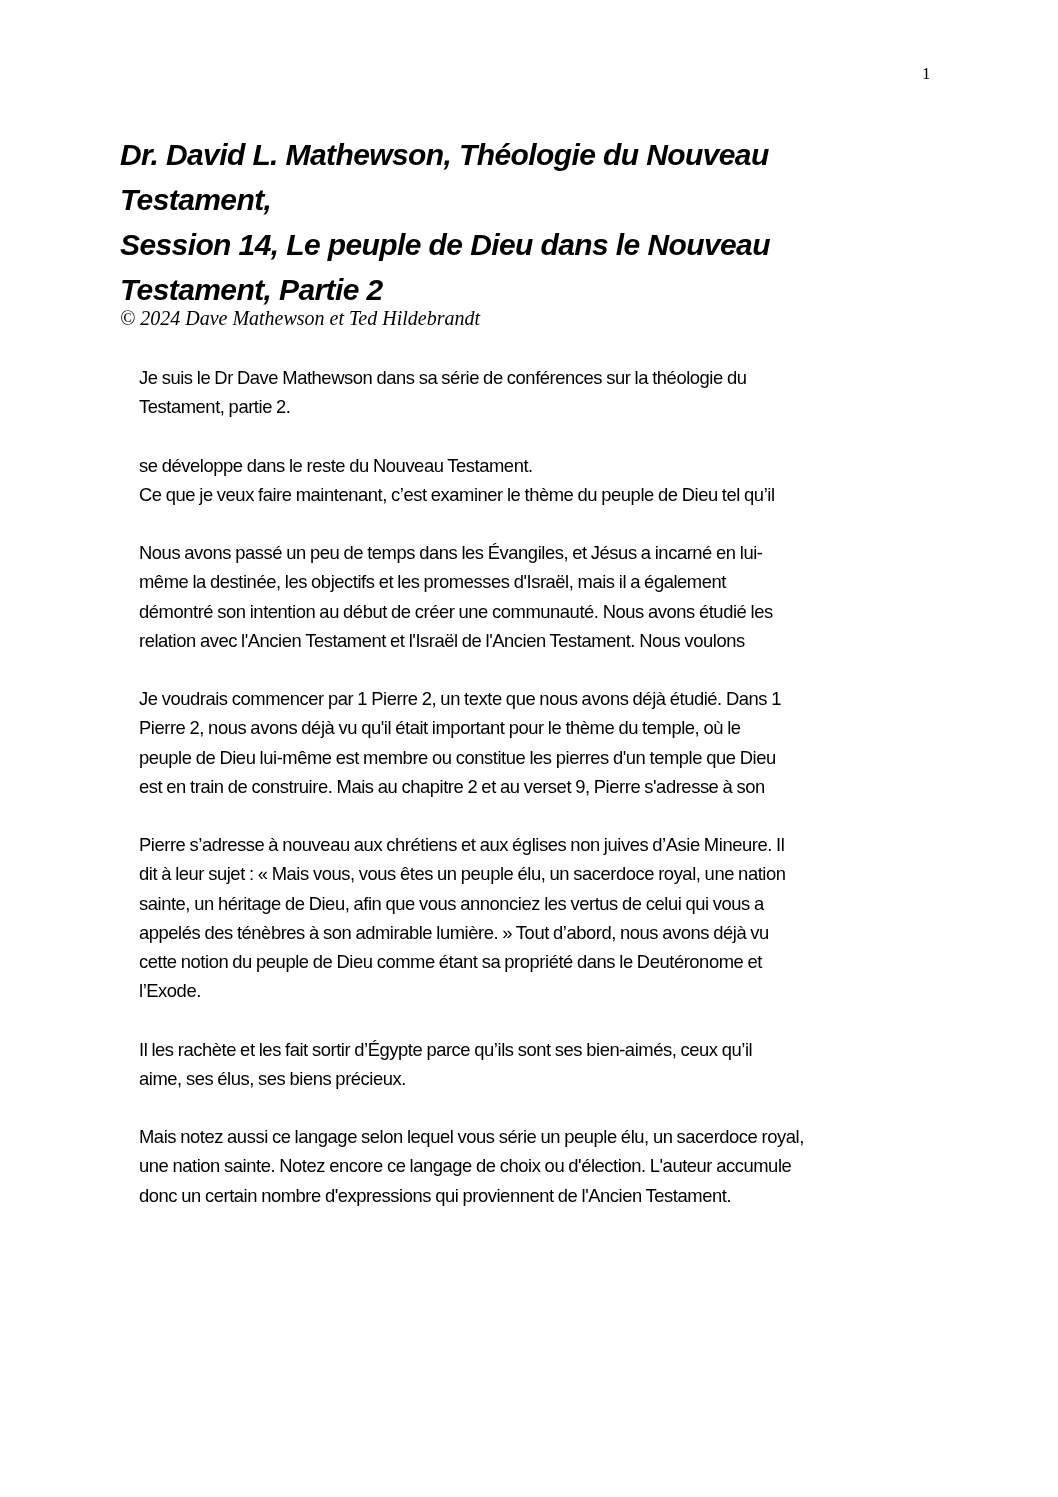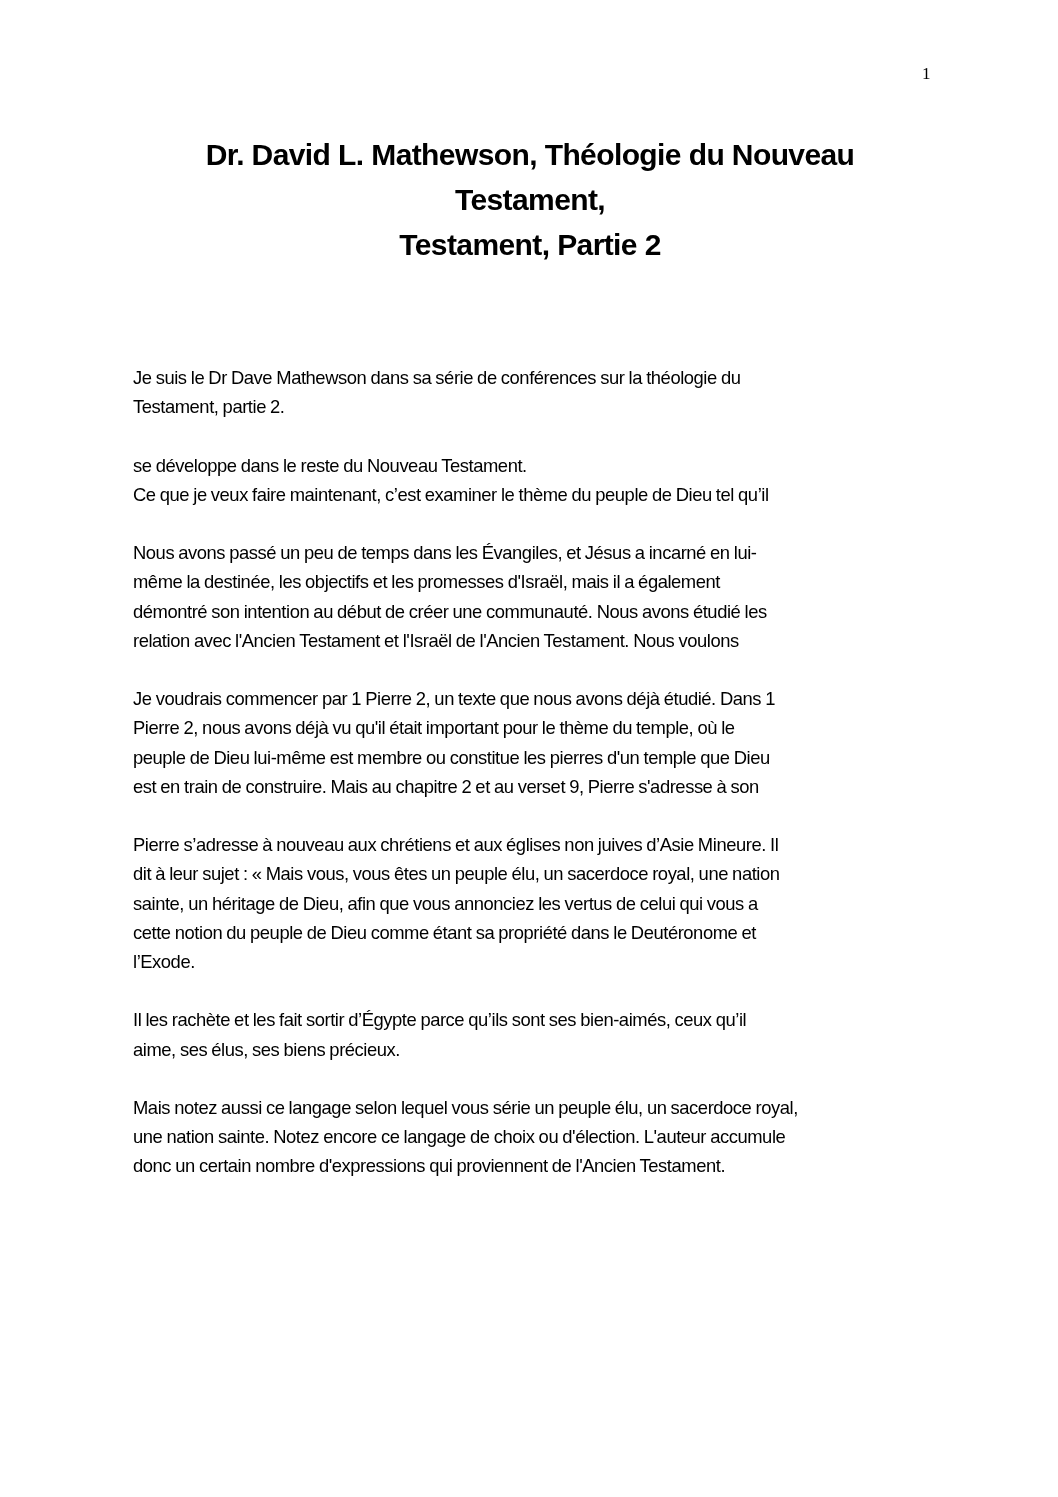--- a/index.html
+++ b/index.html
@@ -20,41 +20,42 @@
       left: 922px;
       font-family: "Liberation Serif", serif;
       font-size: 17px;
       line-height: 20px;
     }
     .title-block {
       position: absolute;
       top: 132px;
       left: 120px;
       width: 820px;
-      text-align: center;
+      text-align: left;
+      font-style: italic;
     }
     .title-line {
       font-family: "Liberation Sans", sans-serif;
       font-weight: bold;
       font-size: 30px;
       line-height: 45px;
       letter-spacing: -0.6px;
       display: block;
     }
     .copyright {
       font-family: "Liberation Serif", serif;
       font-size: 20px;
       line-height: 24px;
       display: block;
       margin-top: -6px;
     }
     .body-text {
       position: absolute;
       top: 363px;
-      left: 133px;
+      left: 139px;
       width: 810px;
     }
     .para {
       font-family: "Liberation Sans", sans-serif;
       font-size: 18.4px;
       line-height: 29.2px;
       letter-spacing: -0.45px;
       word-spacing: -0.5px;
       margin: 0 0 29.2px 0;
     }
@@ -64,21 +65,23 @@
     }
   </style>
 </head>
 <body>
 
 <div class="page-number">1</div>
 
 <div class="title-block">
   <span class="title-line">Dr. David L. Mathewson, Théologie du Nouveau</span>
   <span class="title-line">Testament,</span>
+  <span class="title-line">Session 14, Le peuple de Dieu dans le Nouveau</span>
   <span class="title-line">Testament, Partie 2</span>
+  <span class="copyright">© 2024 Dave Mathewson et Ted Hildebrandt</span>
 </div>
 
 <div class="body-text">
   <p class="para">
     <span class="ln">Je suis le Dr Dave Mathewson dans sa série de conférences sur la théologie du</span>
     <span class="ln">Testament, partie 2.</span>
   </p>
   <p class="para">
     <span class="ln">se développe dans le reste du Nouveau Testament.</span>
     <span class="ln">Ce que je veux faire maintenant, c’est examiner le thème du peuple de Dieu tel qu’il</span>
@@ -92,20 +95,21 @@
   <p class="para">
     <span class="ln">Je voudrais commencer par 1 Pierre 2, un texte que nous avons déjà étudié. Dans 1</span>
     <span class="ln">Pierre 2, nous avons déjà vu qu'il était important pour le thème du temple, où le</span>
     <span class="ln">peuple de Dieu lui-même est membre ou constitue les pierres d'un temple que Dieu</span>
     <span class="ln">est en train de construire. Mais au chapitre 2 et au verset 9, Pierre s'adresse à son</span>
   </p>
   <p class="para">
     <span class="ln">Pierre s’adresse à nouveau aux chrétiens et aux églises non juives d’Asie Mineure. Il</span>
     <span class="ln">dit à leur sujet : « Mais vous, vous êtes un peuple élu, un sacerdoce royal, une nation</span>
     <span class="ln">sainte, un héritage de Dieu, afin que vous annonciez les vertus de celui qui vous a</span>
+    <span class="ln">appelés des ténèbres à son admirable lumière. » Tout d’abord, nous avons déjà vu</span>
     <span class="ln">cette notion du peuple de Dieu comme étant sa propriété dans le Deutéronome et</span>
     <span class="ln">l’Exode.</span>
   </p>
   <p class="para">
     <span class="ln">Il les rachète et les fait sortir d’Égypte parce qu’ils sont ses bien-aimés, ceux qu’il</span>
     <span class="ln">aime, ses élus, ses biens précieux.</span>
   </p>
   <p class="para">
     <span class="ln">Mais notez aussi ce langage selon lequel vous série un peuple élu, un sacerdoce royal,</span>
     <span class="ln">une nation sainte. Notez encore ce langage de choix ou d'élection. L'auteur accumule</span>

